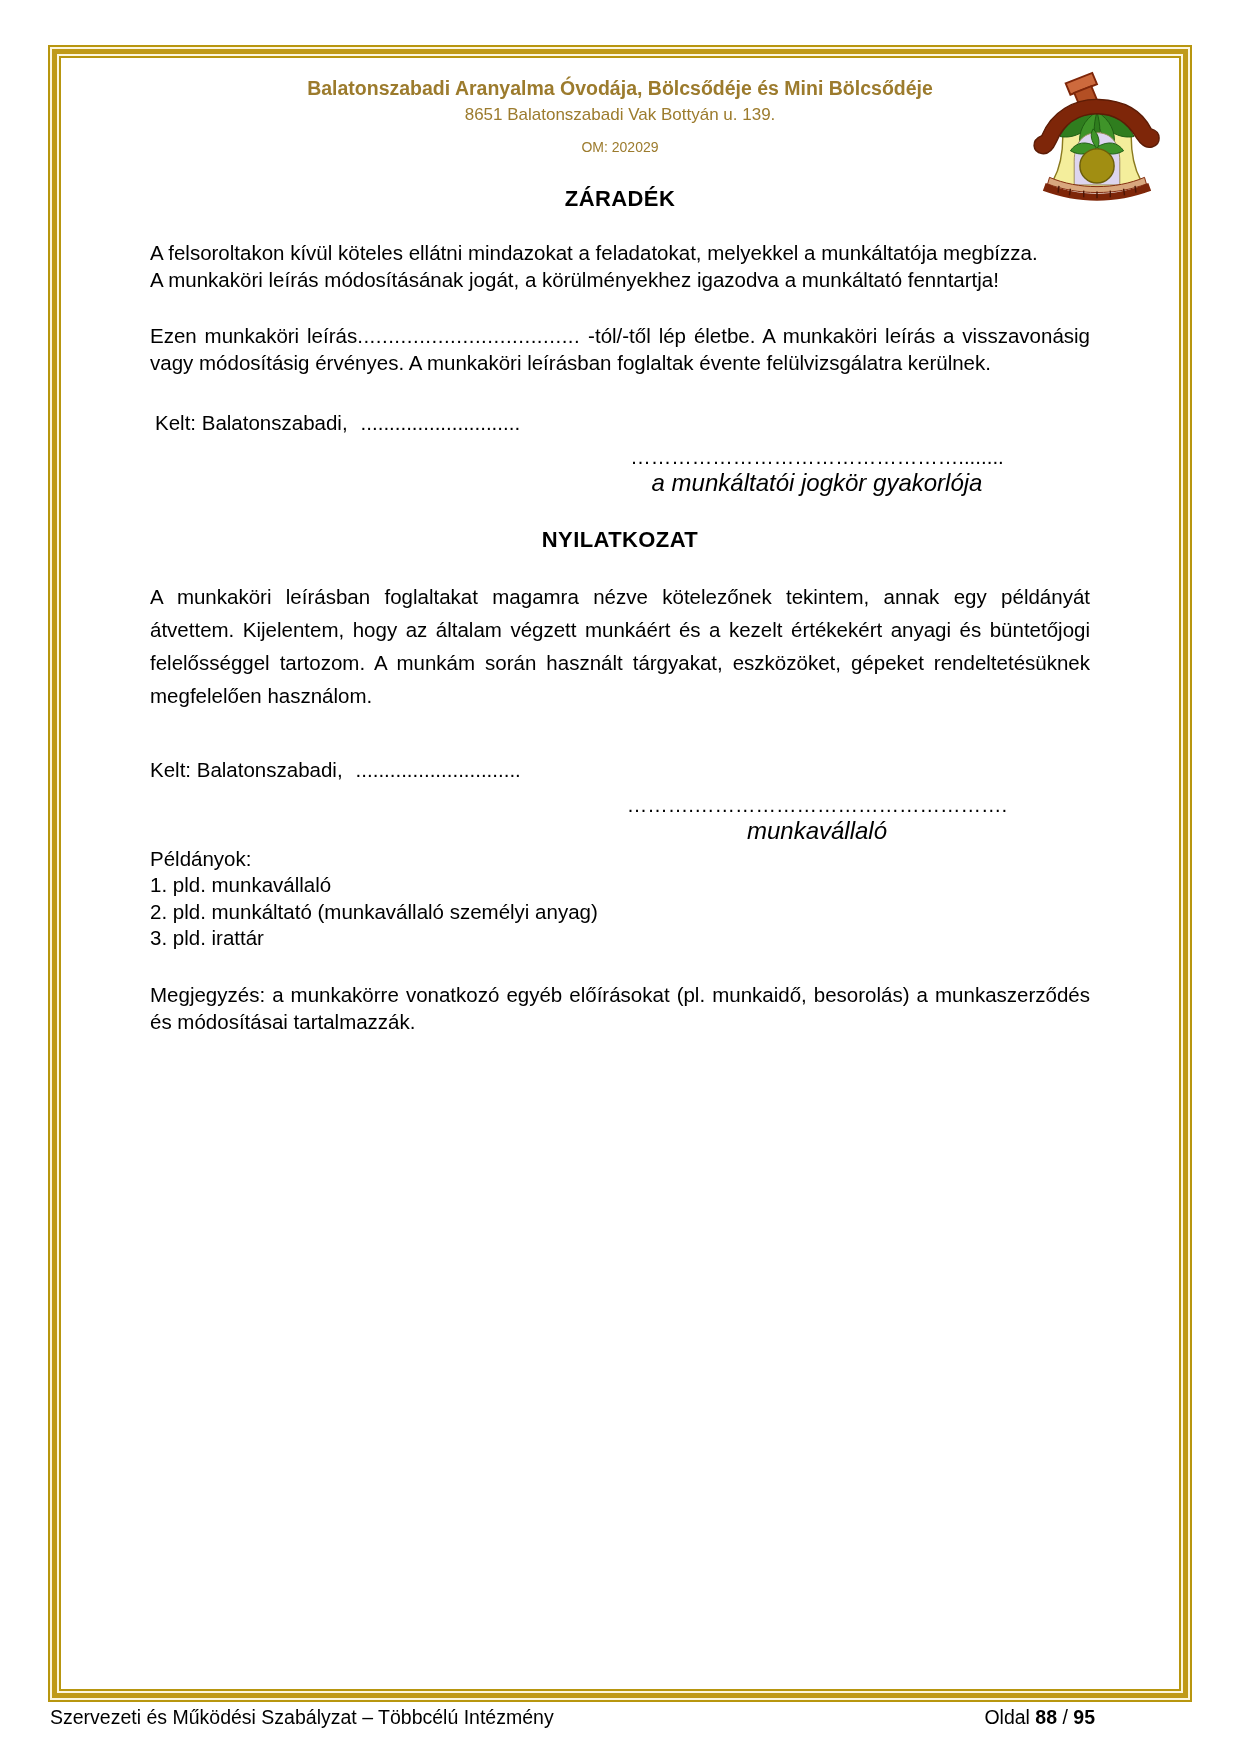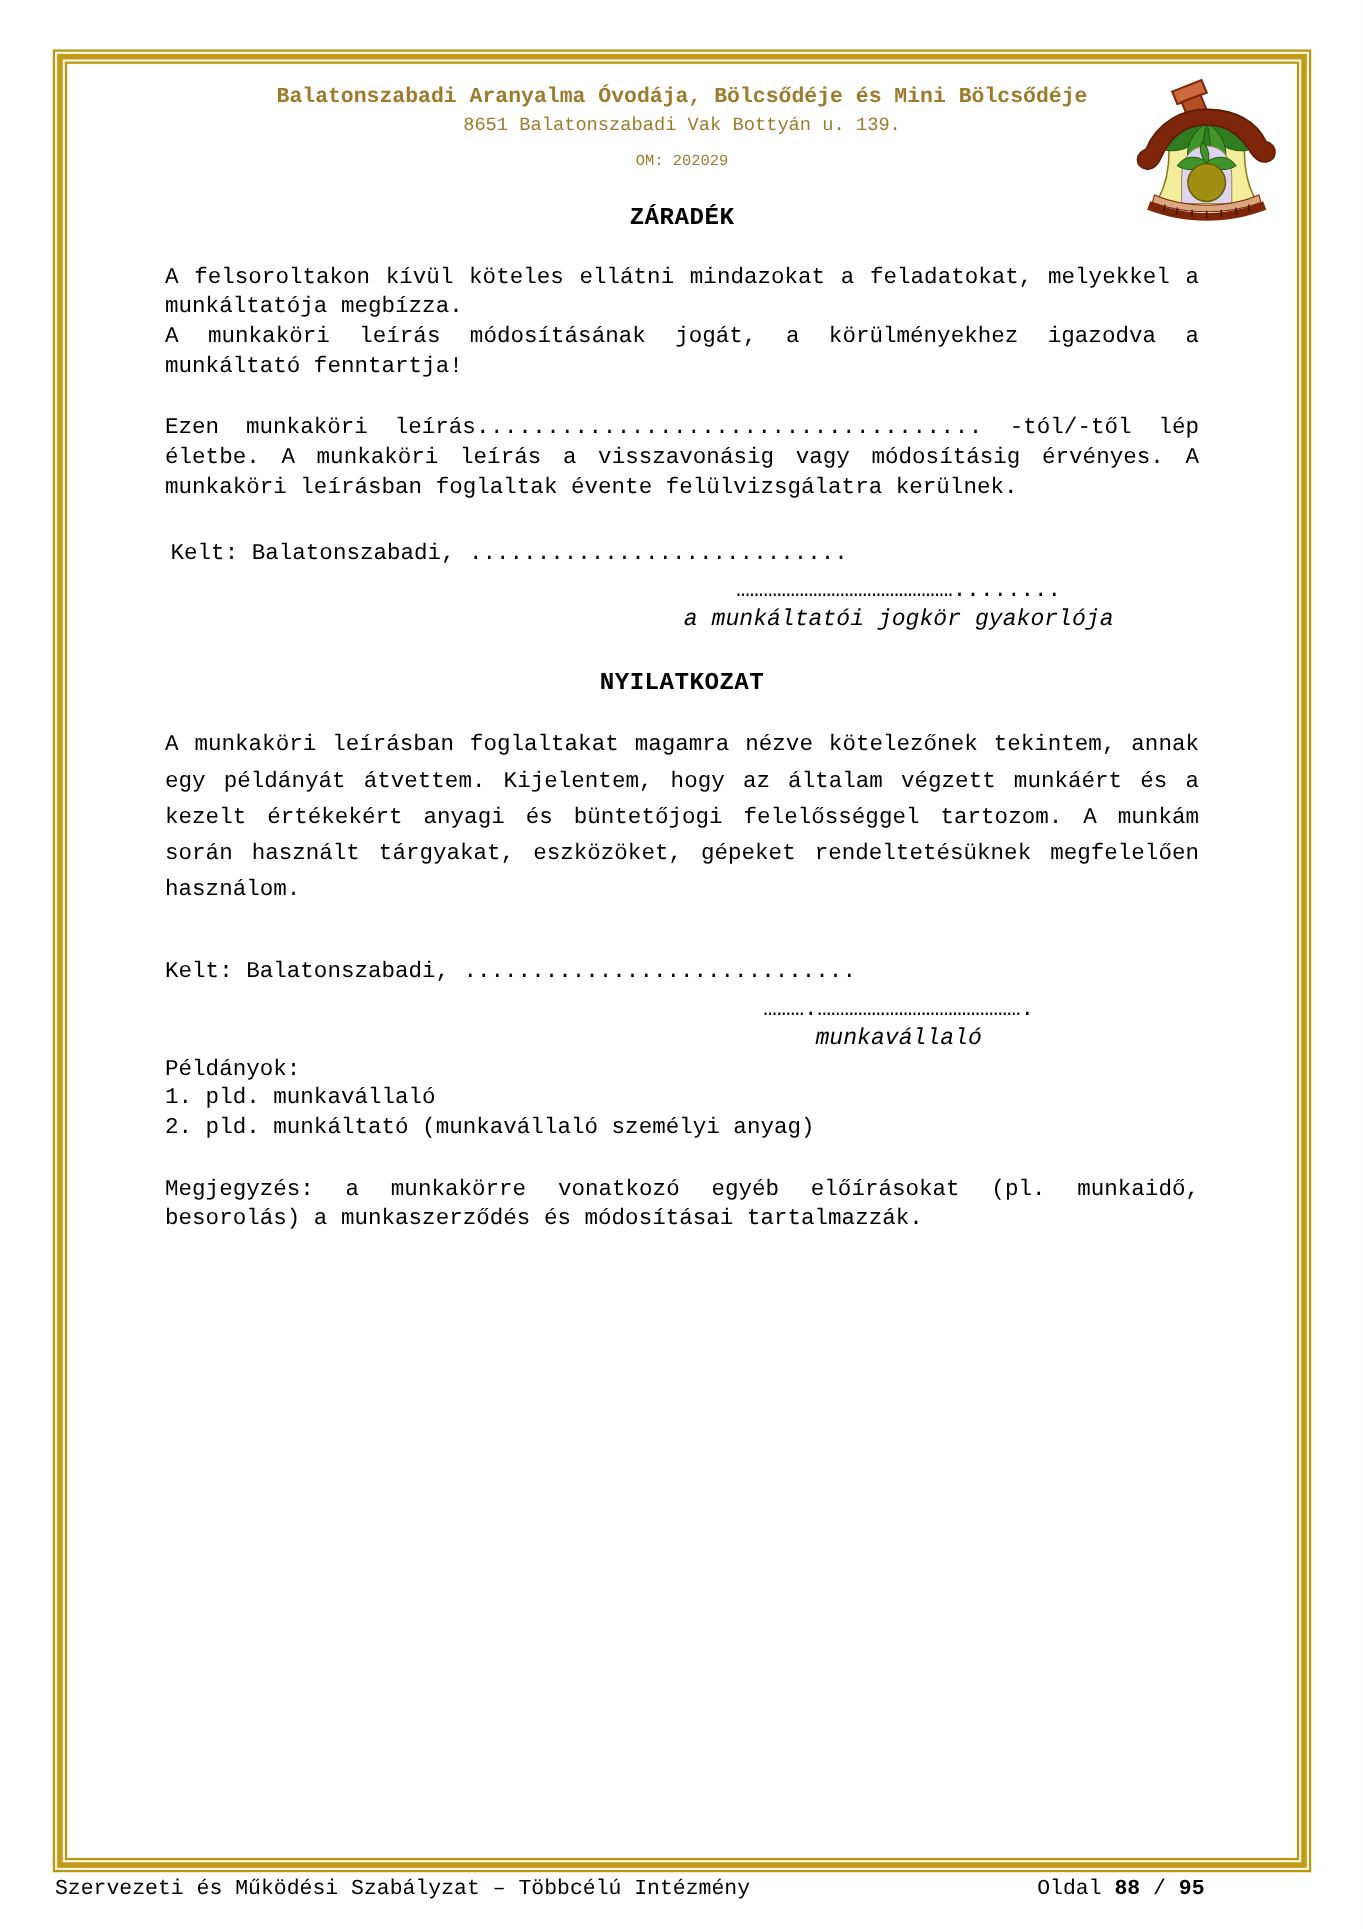--- a/index.html
+++ b/index.html
@@ -1,19 +1,19 @@
 <!DOCTYPE html>
 <html><head>
 <meta charset="utf-8">
 <style>
   html,body { margin:0; padding:0; background:#e9e9e9; }
   .page {
     position:relative; width:1239px; height:1754px; margin:0 auto;
     background:#ffffff; overflow:hidden;
-    font-family:Liberation Mono, monospace; color:#000;
+    font-family:Liberation Sans, sans-serif; color:#000;
   }
   
   .frame {
     position:absolute; left:48px; top:45px; width:1144px; height:1657px;
     box-sizing:border-box; border:2px solid #b8960f; padding:2px; background:#fdf7df;
   }
   .frame-mid {
     width:100%; height:100%; box-sizing:border-box;
     border:5px solid #c09a18; padding:2px; background:#fdf7df;
   }
@@ -38,21 +38,21 @@
   .just { text-align:justify; }
   .p1 { margin-top:27px; }
   .p2 { margin-top:29px; }
   .leader { letter-spacing:0.5px; }
   .kelt  { margin-top:33px; padding-left:5px; }
   .kelt2 { margin-top:44px; padding-left:0; }
   .kdots { margin-left:13px; }
   .sig { width:452px; margin-left:441px; margin-top:7px; text-align:center; }
   .sig2 { margin-top:8px; }
   .sigdots { font-size:20.5px; line-height:27px; white-space:nowrap; overflow:hidden; }
-  .sigrole { font-style:italic; font-size:21px; line-height:26px; }
+  .sigrole { font-style:italic; font-size:24px; line-height:26px; }
   .nyil { margin-top:30px; }
   .wide { line-height:33px; margin-top:27px; }
   .peld { margin-top:1px; }
   .copy { font-size:20.5px; line-height:26.5px; }
   .note { margin-top:29px; }
 
   .footer {
     position:absolute; left:50px; right:144px; top:1705px;
     display:flex; justify-content:space-between; font-size:19.5px; line-height:24px;
   }
@@ -129,20 +129,21 @@
 
           <div class="sig sig2">
             <div class="sigdots">……….……………………………………….</div>
             <div class="sigrole">munkavállaló</div>
           </div>
 
           <p class="peld">Példányok:</p>
           <div>
             <div class="copy">1. pld. munkavállaló</div>
             <div class="copy">2. pld. munkáltató (munkavállaló személyi anyag)</div>
+            <div class="copy">3. pld. irattár</div>
           </div>
 
           <p class="just note">Megjegyzés: a munkakörre vonatkozó egyéb előírásokat (pl. munkaidő, besorolás) a munkaszerződés és módosításai tartalmazzák.</p>
 
         </div>
       </div>
     </div>
   </div>
 
   <div class="footer">

